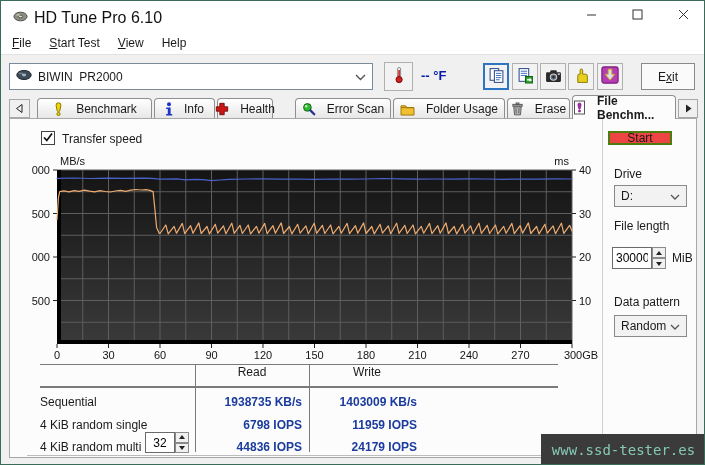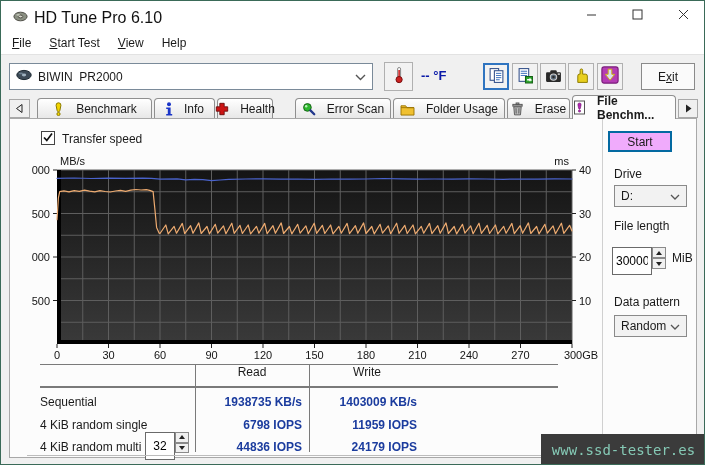--- a/index.html
+++ b/index.html
@@ -32,24 +32,24 @@
   .tab{position:absolute;top:3px;height:21px;background:linear-gradient(#ffffff,#e6e6e6);border:1px solid #8f8f8f;border-bottom:none;border-radius:4px 4px 0 0;display:flex;align-items:center;justify-content:center;gap:11px;z-index:1;}
   .tab.active{top:0;height:24px;background:#fcfcfc;font-weight:bold;z-index:3;}
   .tab .ticon{display:flex;align-items:center;}
   .tab-scroll{position:absolute;top:4px;width:21px;height:19px;background:#f0f0f0;border:1px solid #a8a8a8;display:flex;align-items:center;justify-content:center;}
   
   .panel{position:absolute;left:8px;top:117px;width:688px;height:340px;background:#fcfcfc;border:1px solid #a8a8a8;z-index:2;}
   .checkbox{position:absolute;left:31px;top:12px;width:14px;height:14px;background:#fff;border:1px solid #444;display:flex;align-items:center;justify-content:center;}
   .cb-label{position:absolute;left:52px;top:13px;}
   .divider{position:absolute;left:592px;top:0;width:1px;height:338px;background:#d0d0d0;}
   
-  .start-btn{position:absolute;left:598px;top:12px;width:64px;height:21px;background:#f0abfc;border:2px solid #0369a1;display:flex;align-items:center;justify-content:center;}
+  .start-btn{position:absolute;left:598px;top:12px;width:64px;height:14px;background:#ef4444;border:2px solid #4d7c0f;display:flex;align-items:center;justify-content:center;}
   .side-label{position:absolute;left:604px;color:#1a1a1a;}
   .dropdown{position:absolute;left:604px;width:73px;height:22px;background:#f2f2f2;border:1px solid #8a8a8a;display:flex;align-items:center;padding:0 6px;}
-  .num-input{position:absolute;background:#fff;border:1px solid #6a6a6a;font-family:"Liberation Sans",sans-serif;font-size:12px;text-align:right;padding:13px 3px;}
+  .num-input{position:absolute;background:#fff;border:1px solid #6a6a6a;font-family:"Liberation Sans",sans-serif;font-size:12px;text-align:right;padding:7px 3px;}
   .spinner{position:absolute;width:14px;display:flex;flex-direction:column;}
   .spin-btn{flex:1;background:#f0f0f0;border:1px solid #8a8a8a;display:flex;align-items:center;justify-content:center;}
   .tri-up{width:0;height:0;border-left:3px solid transparent;border-right:3px solid transparent;border-bottom:4px solid #222;}
   .tri-down{width:0;height:0;border-left:3px solid transparent;border-right:3px solid transparent;border-top:4px solid #222;}
   
   .tline{position:absolute;background:#7a7a7a;}
   .hdr-cell{position:absolute;top:246px;text-align:center;}
   .row-label{position:absolute;left:30px;}
   .val{position:absolute;text-align:right;font-weight:bold;color:#1b3c9e;}
   

